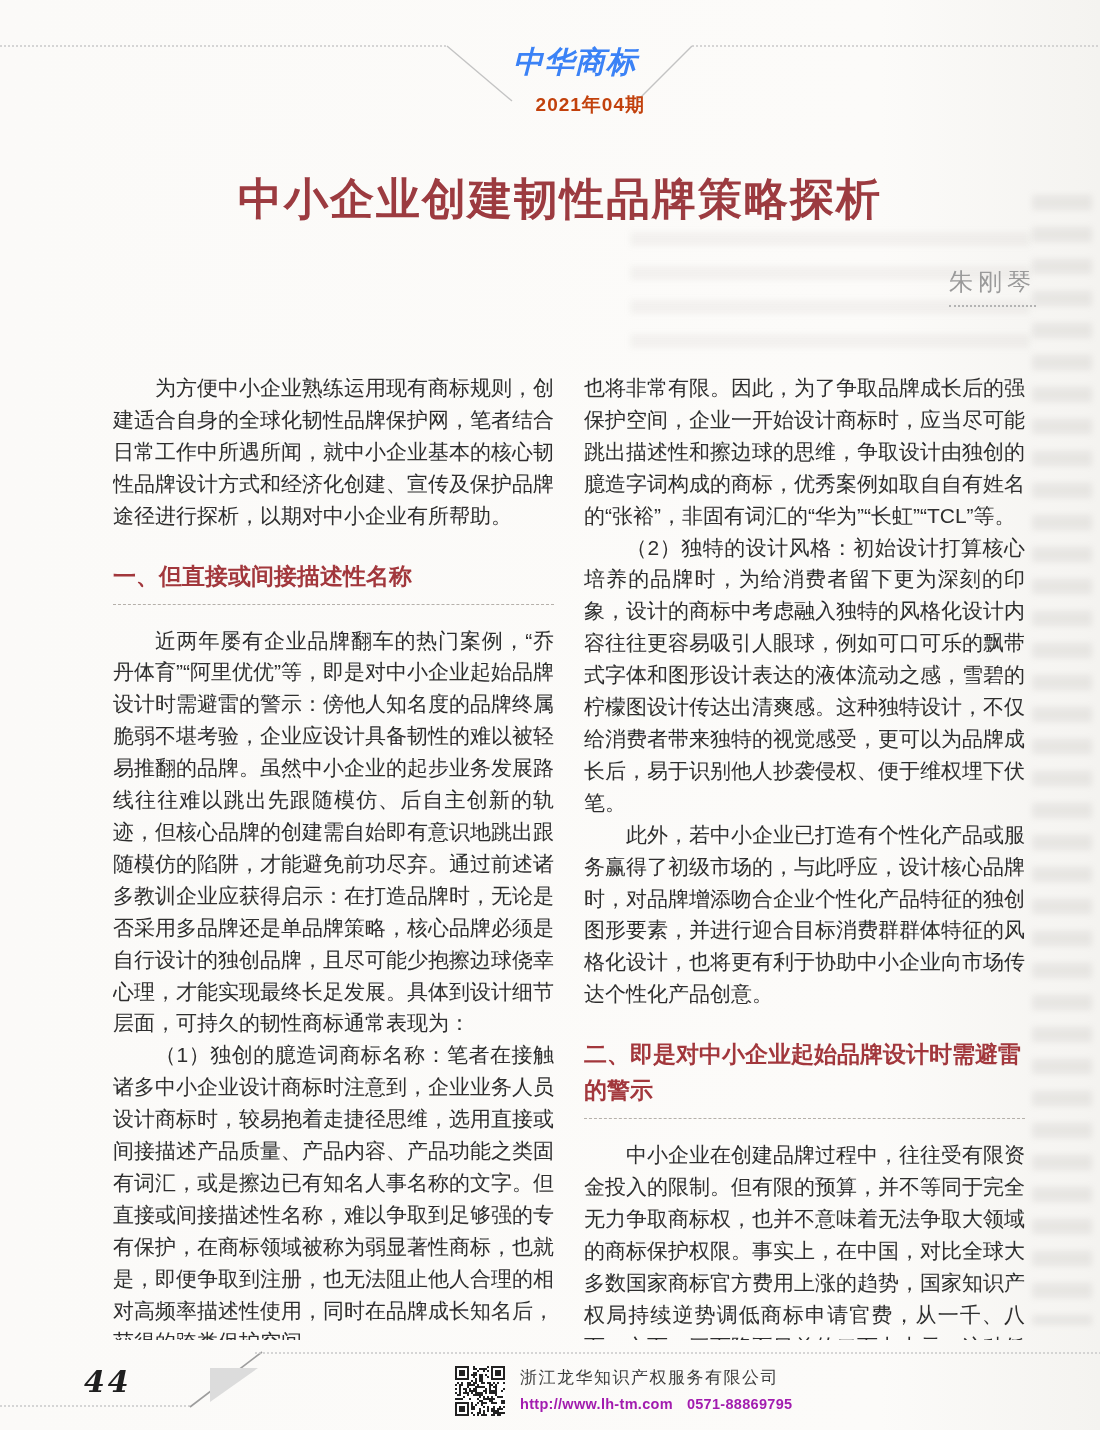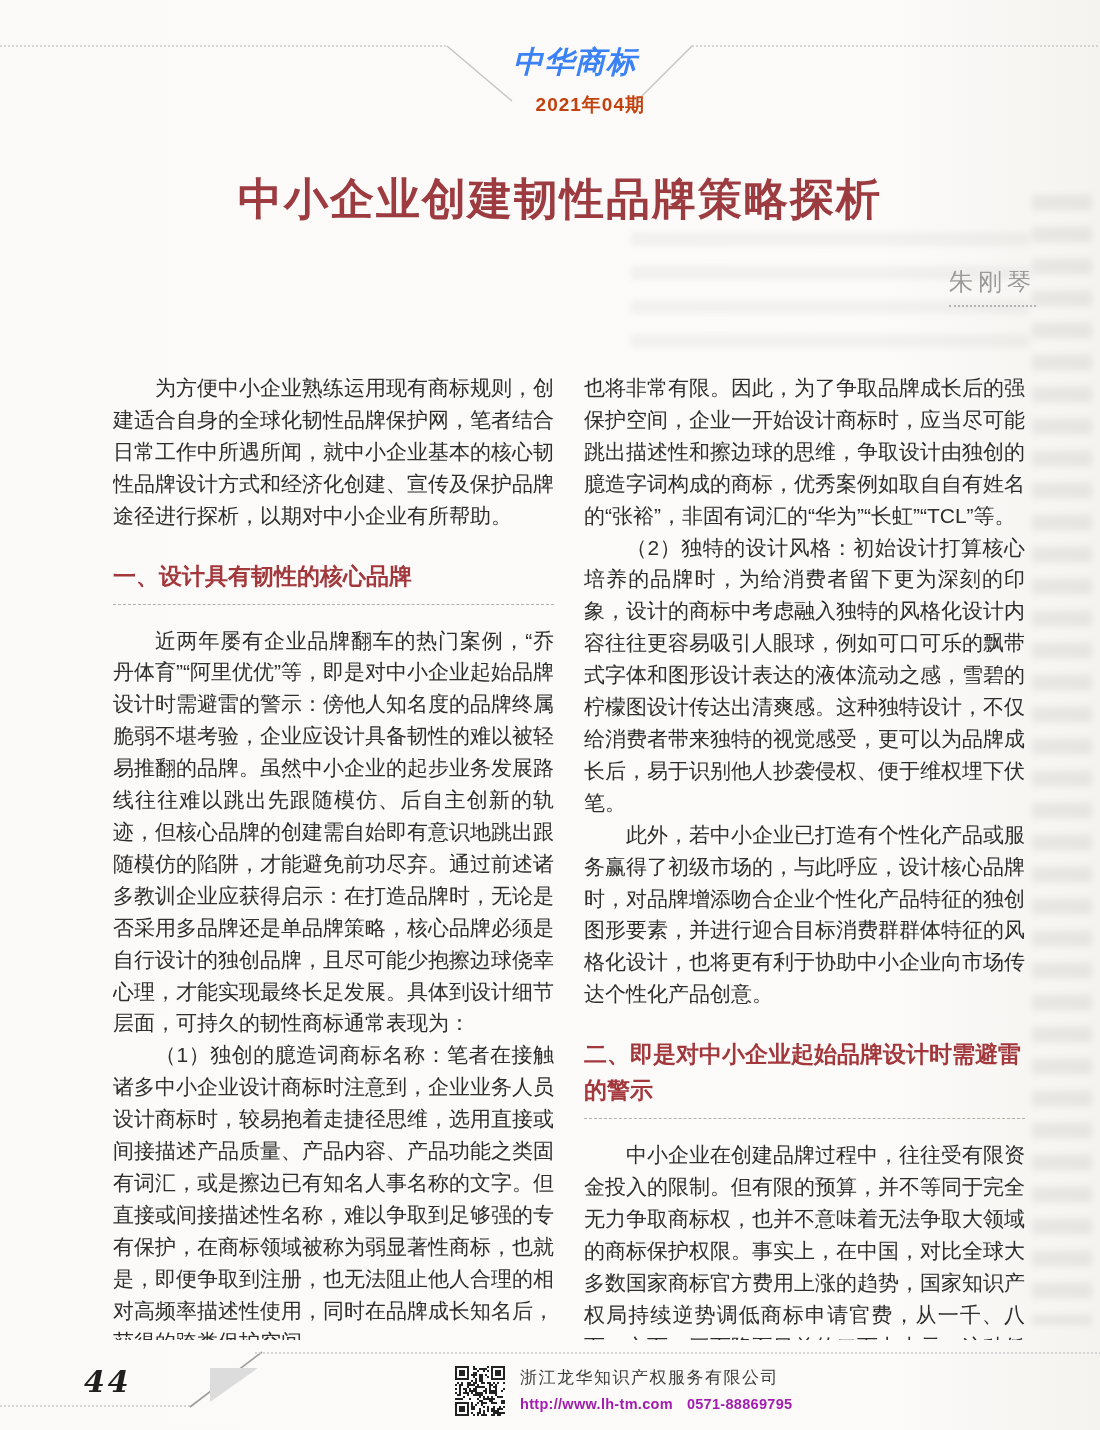--- a/index.html
+++ b/index.html
@@ -84,21 +84,21 @@
   <div class="issue">2021年04期</div>
 
   <div class="ghost ghost-right"></div>
   <div class="ghost ghost-title"></div>
 
   <h1 class="title">中小企业创建韧性品牌策略探析</h1>
   <span class="author">朱刚琴</span>
 
   <div id="col-left" class="col col-left">
       <div class="para">为方便中小企业熟练运用现有商标规则，创建适合自身的全球化韧性品牌保护网，笔者结合日常工作中所遇所闻，就中小企业基本的核心韧性品牌设计方式和经济化创建、宣传及保护品牌途径进行探析，以期对中小企业有所帮助。</div>
-      <div class="section-heading">一、设计具有韧性的核心品牌</div>
+      <div class="section-heading">一、但直接或间接描述性名称</div>
       <div class="para">近两年屡有企业品牌翻车的热门案例，“乔丹体育”“阿里优优”等，即是对中小企业起始品牌设计时需避雷的警示：傍他人知名度的品牌终属脆弱不堪考验，企业应设计具备韧性的难以被轻易推翻的品牌。虽然中小企业的起步业务发展路线往往难以跳出先跟随模仿、后自主创新的轨迹，但核心品牌的创建需自始即有意识地跳出跟随模仿的陷阱，才能避免前功尽弃。通过前述诸多教训企业应获得启示：在打造品牌时，无论是否采用多品牌还是单品牌策略，核心品牌必须是自行设计的独创品牌，且尽可能少抱擦边球侥幸心理，才能实现最终长足发展。具体到设计细节层面，可持久的韧性商标通常表现为：</div>
       <div class="para">（1）独创的臆造词商标名称：笔者在接触诸多中小企业设计商标时注意到，企业业务人员设计商标时，较易抱着走捷径思维，选用直接或间接描述产品质量、产品内容、产品功能之类固有词汇，或是擦边已有知名人事名称的文字。但直接或间接描述性名称，难以争取到足够强的专有保护，在商标领域被称为弱显著性商标，也就是，即便争取到注册，也无法阻止他人合理的相对高频率描述性使用，同时在品牌成长知名后，获得的跨类保护空间</div>
     </div>
   <div id="col-right" class="col col-right">
       <div class="para no-indent">也将非常有限。因此，为了争取品牌成长后的强保护空间，企业一开始设计商标时，应当尽可能跳出描述性和擦边球的思维，争取设计由独创的臆造字词构成的商标，优秀案例如取自自有姓名的“张裕”，非固有词汇的“华为”“长虹”“TCL”等。</div>
       <div class="para">（2）独特的设计风格：初始设计打算核心培养的品牌时，为给消费者留下更为深刻的印象，设计的商标中考虑融入独特的风格化设计内容往往更容易吸引人眼球，例如可口可乐的飘带式字体和图形设计表达的液体流动之感，雪碧的柠檬图设计传达出清爽感。这种独特设计，不仅给消费者带来独特的视觉感受，更可以为品牌成长后，易于识别他人抄袭侵权、便于维权埋下伏笔。</div>
       <div class="para">此外，若中小企业已打造有个性化产品或服务赢得了初级市场的，与此呼应，设计核心品牌时，对品牌增添吻合企业个性化产品特征的独创图形要素，并进行迎合目标消费群群体特征的风格化设计，也将更有利于协助中小企业向市场传达个性化产品创意。</div>
       <div class="section-heading">二、即是对中小企业起始品牌设计时需避雷的警示</div>
       <div class="para">中小企业在创建品牌过程中，往往受有限资金投入的限制。但有限的预算，并不等同于完全无力争取商标权，也并不意味着无法争取大领域的商标保护权限。事实上，在中国，对比全球大多数国家商标官方费用上涨的趋势，国家知识产权局持续逆势调低商标申请官费，从一千、八百、六百、三百降至目前的二百七十元，这种低廉的商标申请成本</div>
     </div>

